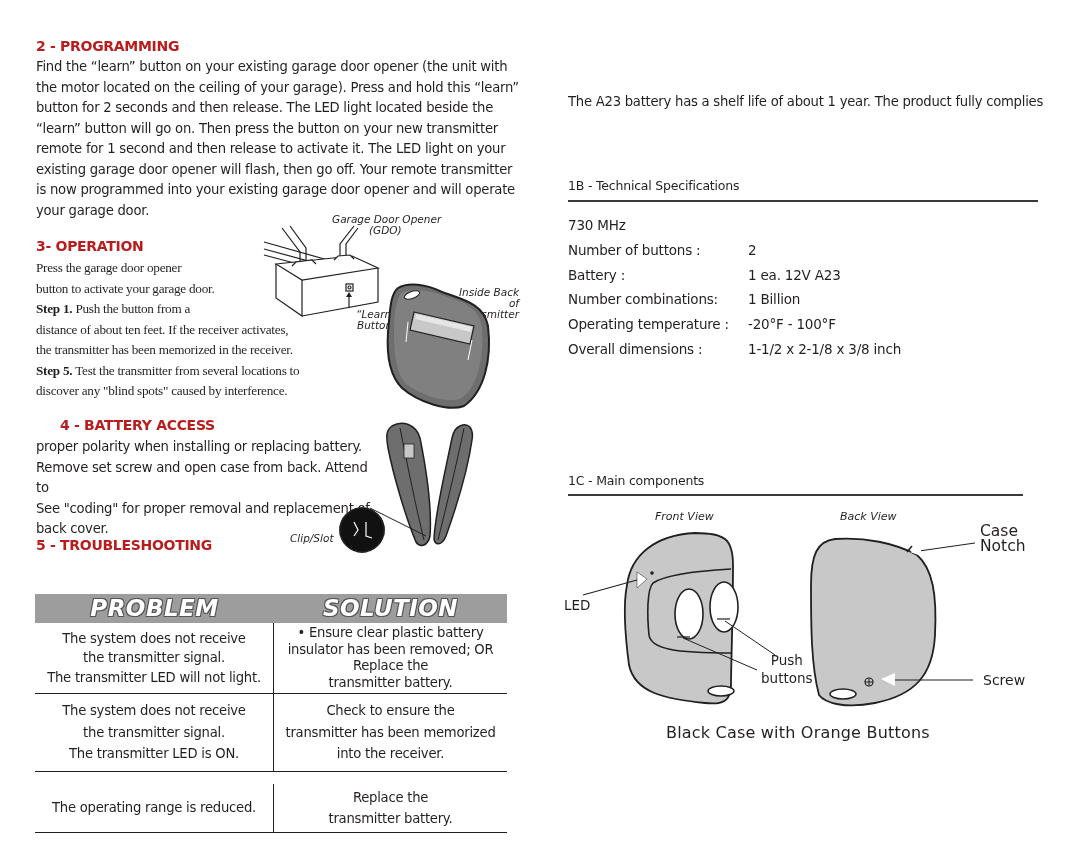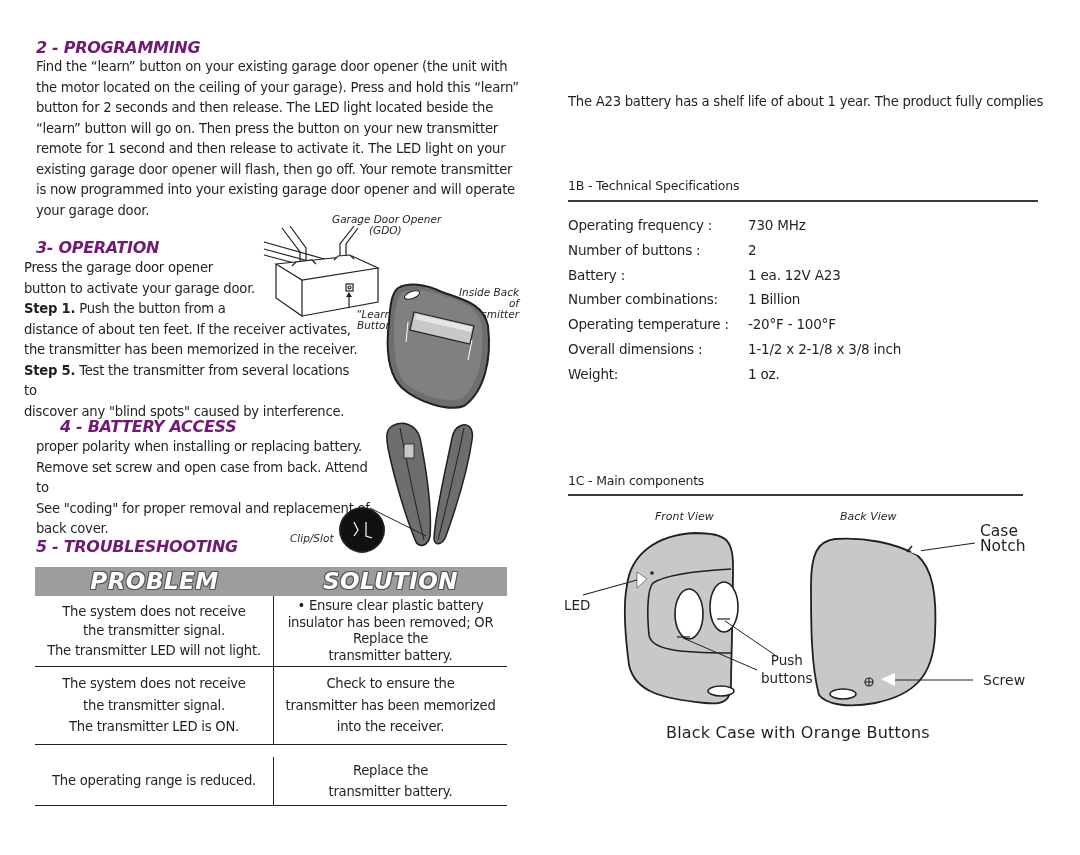--- a/index.html
+++ b/index.html
@@ -1,25 +1,25 @@
 <!DOCTYPE html>
 <html><head>
   <meta charset="utf-8">
   <style>
     * { box-sizing: border-box; margin: 0; padding: 0; }
     html, body { width: 1080px; height: 855px; background: #ffffff; overflow: hidden; }
     body { font-family: "DejaVu Sans", sans-serif; color: #231f20; position: relative; }
     .abs { position: absolute; }
-    .h2 { font-style: italic; font-weight: bold; font-size: 16px; letter-spacing: -0.3px; color: #701a75; }
+    .h2 { font-weight: bold; font-size: 14px; letter-spacing: -0.3px; color: #b91c1c; }
     .body-text { font-size: 13.2px; line-height: 20.5px; color: #231f20; letter-spacing: -0.25px; }
     .caption { font-style: italic; font-size: 10.5px; color: #231f20; line-height: 11px; }
     .bold { font-weight: bold; }
 
     
-    .tbl { left: 35px; top: 567px; width: 472px; }
+    .tbl { left: 35px; top: 594px; width: 472px; }
     .tbl-head { height: 29px; background: #9d9d9d; display: flex; }
     .tbl-head .th { flex: 1; text-align: center; font-style: italic; font-weight: bold; font-size: 23px; color: #ffffff;
       letter-spacing: 0.5px; line-height: 29px;
       text-shadow: -1px -1px 0 #555, 1px -1px 0 #555, -1px 1px 0 #555, 1px 1px 0 #555; }
     .tbl-row { display: flex; border-bottom: 1.5px solid #231f20; }
     .tbl-row .td { width: 50%; text-align: center; font-size: 13.2px; line-height: 19.5px; display: flex; flex-direction: column; justify-content: center; letter-spacing: -0.25px; }
     .tbl-row .td.left { border-right: 1.5px solid #231f20; width: 239px; }
     .tbl-row .td.right { flex: 1; }
 
     
@@ -83,21 +83,21 @@
   <path d="M14 6 C24 0 42 2 58 10 C80 18 100 22 104 44 C108 78 100 110 80 124 C64 130 34 120 18 106 C8 96 2 80 4 50 C6 30 6 12 14 6 Z" fill="#6e6e6e" stroke="#231f20" stroke-width="2"></path>
   <path d="M18 10 C30 6 46 8 60 14 C80 20 96 26 98 46 C100 76 94 104 78 116 C64 122 38 114 22 102 C14 94 10 78 10 52 C10 32 12 16 18 10 Z" fill="#808080"></path>
   <ellipse cx="28" cy="13" rx="8" ry="3.5" fill="#fff" stroke="#231f20" stroke-width="1" transform="rotate(-20 28 13)"></ellipse>
   <path d="M30 30 L90 44 L86 62 L26 48 Z" fill="#c8c8c8" stroke="#231f20" stroke-width="1.2"></path>
   <path d="M32 32 L88 45 L87 50 L31 37 Z" fill="#e6e6e6"></path>
   <line x1="24" y1="40" x2="22" y2="60" stroke="#fff" stroke-width="1"></line>
   <line x1="88" y1="58" x2="84" y2="78" stroke="#fff" stroke-width="1"></line>
 </svg>
 
 <div class="abs h2" style="left:36px; top:238px;">3-   OPERATION</div>
-<div class="abs body-text" style="left:24px; top:258px; width:340px;">
+<div class="abs body-text" style="left:36px; top:258px; width:340px;font-family:Liberation Serif, serif;">
   <div>Press the garage door opener</div>
   <div>button to activate your garage door.</div>
   <div><span class="bold">Step 1.</span><span> Push the button from a</span></div>
   <div>distance of about ten feet. If the receiver activates,</div>
   <div>the transmitter has been memorized in the receiver.</div>
   <div><span class="bold">Step 5.</span><span> Test the transmitter from several locations to</span></div>
   <div>discover any "blind spots" caused by interference.</div>
 </div>
 
 <div class="abs h2" style="left:36px; top:417px;margin-left:24px;">4 -  BATTERY ACCESS</div>
@@ -172,21 +172,20 @@
 
 <div class="abs body-text" style="left:568px; top:92px; width:480px;">
   <div>The A23 battery has a shelf life of about 1 year. The product fully complies</div>
 </div>
 
 <div class="abs small-head" style="left:568px; top:178px;">1B - Technical Specifications</div>
 <div class="abs rule" style="left:568px; top:200px; width:470px;"></div>
 
 <div class="abs" style="left:568px; top:213px; width:470px;">
   <div class="spec-row">
-      <span class="spec-label">Operating frequency :</span>
       <span>730 MHz</span>
     </div>
   <div class="spec-row">
       <span class="spec-label">Number of buttons :</span>
       <span>2</span>
     </div>
   <div class="spec-row">
       <span class="spec-label">Battery :</span>
       <span>1 ea. 12V A23</span>
     </div>
@@ -194,24 +193,20 @@
       <span class="spec-label">Number combinations:</span>
       <span>1 Billion</span>
     </div>
   <div class="spec-row">
       <span class="spec-label">Operating temperature :</span>
       <span>-20°F - 100°F</span>
     </div>
   <div class="spec-row">
       <span class="spec-label">Overall dimensions :</span>
       <span>1-1/2 x 2-1/8 x 3/8 inch</span>
-    </div>
-  <div class="spec-row">
-      <span class="spec-label">Weight:</span>
-      <span>1 oz.</span>
     </div>
 </div>
 
 <div class="abs small-head" style="left:568px; top:473px;">1C - Main components</div>
 <div class="abs rule" style="left:568px; top:494px; width:455px;"></div>
 
 <div class="abs caption" style="left:655px; top:511px; font-size:11px;">Front View</div>
 <div class="abs caption" style="left:840px; top:511px; font-size:11px;">Back View</div>
 
 <svg class="abs" style="left:555px; top:525px;" width="490" height="185" viewBox="0 0 490 185">

